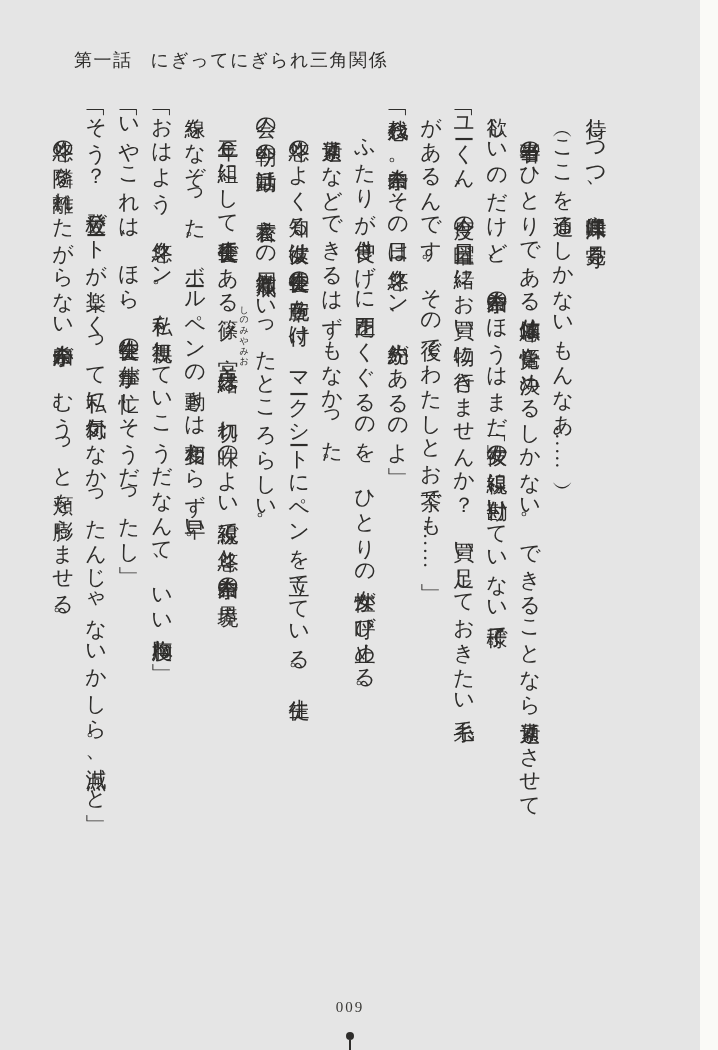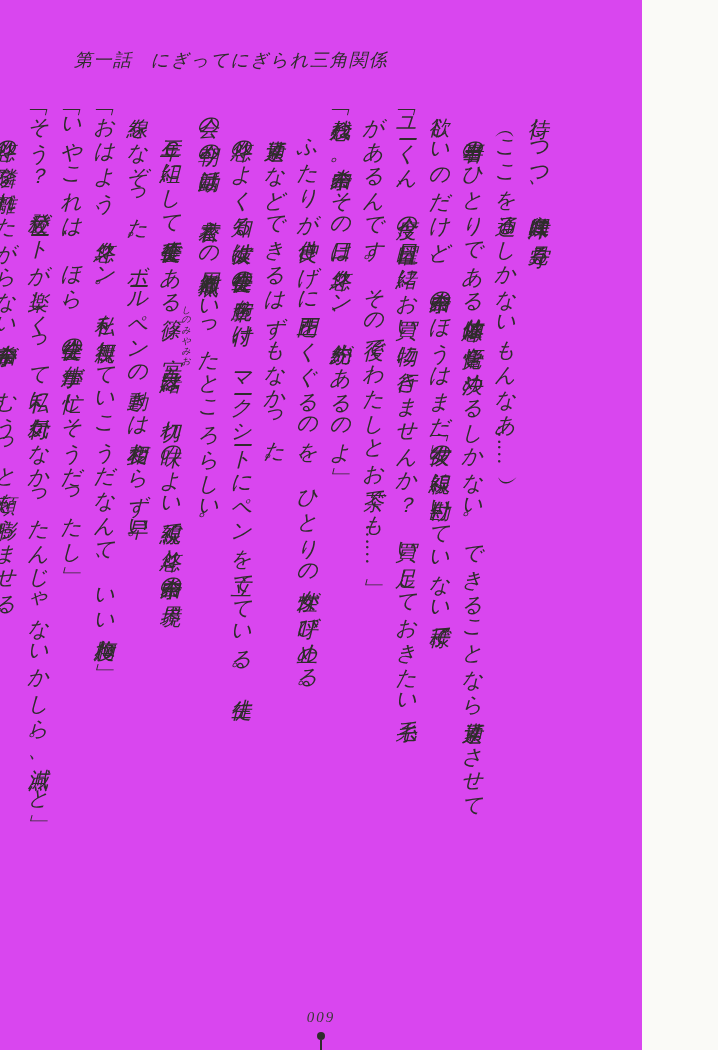--- a/index.html
+++ b/index.html
@@ -6,25 +6,24 @@
     margin: 0;
     padding: 0;
     width: 718px;
     height: 1050px;
     background: #fafaf7;
     font-family: "Liberation Serif", "DejaVu Serif", serif;
     color: #2e2d2b;
   }
   .page {
     position: relative;
-    width: 642px;
+    width: 700px;
     height: 1050px;
-    background: #d946ef;
+    background: #e5e5e5;
     overflow: hidden;
-    font-style: italic;
   }
   
   .header {
     position: absolute;
     top: 48px;
     left: 74px;
     font-size: 18px;
     letter-spacing: 1.5px;
     white-space: nowrap;
   }
@@ -58,21 +57,21 @@
     position: absolute;
     left: 0;
     bottom: 0;
     width: 100%;
     text-align: center;
   }
   .page-number {
     font-size: 15px;
     letter-spacing: 2px;
     color: #3a3936;
-    margin-bottom: 6px;
+    margin-bottom: 16px;
   }
   .footer-dot {
     width: 8px;
     height: 8px;
     border-radius: 50%;
     background: #2e2d2b;
     margin: 0 auto;
   }
   .footer-stem {
     width: 2px;

